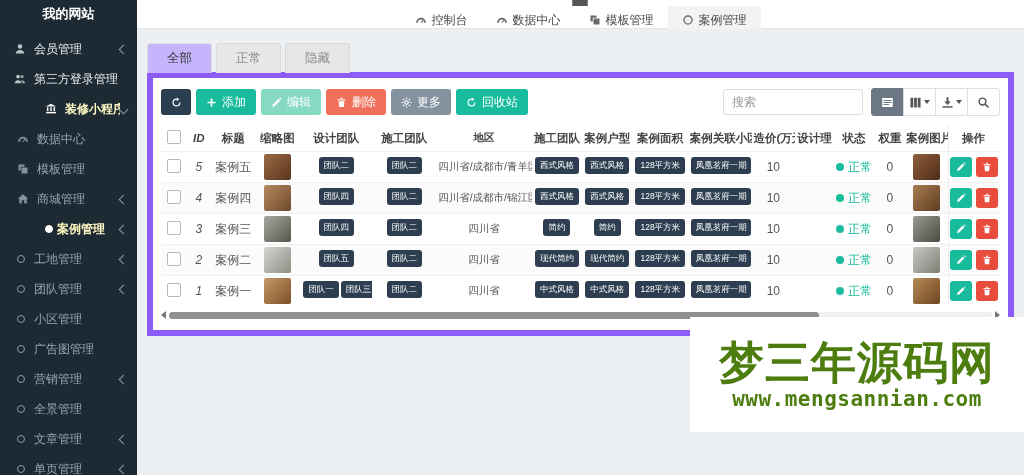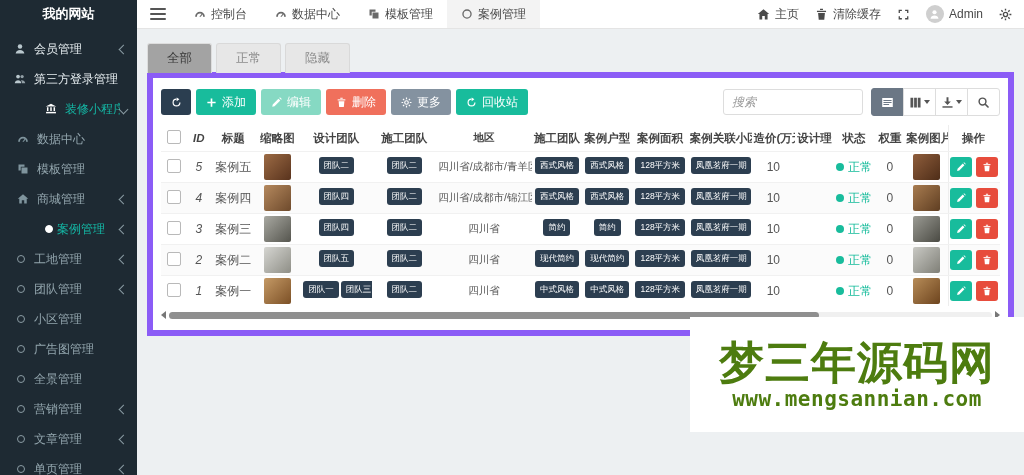--- a/index.html
+++ b/index.html
@@ -6,61 +6,61 @@
     font-family:"Liberation Sans","DejaVu Sans",sans-serif;background:#edf0f2;}
   .ic{width:13px;height:13px;fill:currentColor;display:inline-block;vertical-align:-2px;}
   
   .sidebar{position:absolute;left:0;top:0;width:137px;height:475px;background:#1e2a33;color:#cfd8dc;}
   .side-title{height:28px;line-height:28px;text-align:center;color:#fff;font-size:13px;font-weight:bold;}
   .side-menu{margin-top:6px;}
   .side-item{display:flex;align-items:center;height:30px;padding:0 10px 0 14px;font-size:12px;color:#e6edf0;cursor:pointer;}
   .side-item .ic{width:12px;height:12px;margin-right:8px;flex:0 0 auto;color:#b9c7cd;}
   .side-item.sub{padding-left:17px;color:#93a6ae;font-weight:normal;}
   .side-item.sub .ic{color:#7f949d;}
-  .side-item.active{color:#14b8a6;font-weight:normal;padding-left:45px;}
+  .side-item.active{color:#fef9c3;font-weight:bold;padding-left:45px;}
   .side-item.active .ic{color:#fff;}
   .side-item .lbl{flex:1 1 auto;white-space:nowrap;overflow:hidden;}
   .ci{width:8px;height:8px;border:1.5px solid #8a9ba3;border-radius:50%;margin-right:9px;flex:0 0 auto;box-sizing:border-box;}
   .ci.dot{background:#fff;border-color:#fff;}
   .chev{width:6px;height:6px;border-left:1.5px solid #8a9ba3;border-bottom:1.5px solid #8a9ba3;flex:0 0 auto;}
   .chev.left{transform:rotate(45deg);}
   .chev.down{transform:rotate(-45deg);}
   
   .topbar{position:absolute;left:137px;top:0;right:0;height:28px;background:#fff;border-bottom:1px solid #e4e4e4;
-    display:flex;align-items:center;font-size:12px;color:#4a4a4a;}
+    display:flex;align-items:center;font-size:12px;color:#4a4a4a;flex-direction:column;}
   .burger{width:16px;height:12px;margin:0 14px 0 13px;display:flex;flex-direction:column;justify-content:space-between;cursor:pointer;}
   .burger i{height:2px;background:#555;border-radius:1px;}
   .nav-tab{display:flex;align-items:center;gap:5px;height:28px;padding:0 14px;cursor:pointer;white-space:nowrap;}
   .nav-tab .ic{width:12px;height:12px;color:#6a6a6a;}
   .nav-tab.active{background:#f3f3f3;}
   .top-right{margin-left:auto;display:flex;align-items:center;gap:16px;padding-right:12px;}
   .top-link{display:flex;align-items:center;gap:5px;cursor:pointer;white-space:nowrap;}
   .avatar{width:18px;height:18px;border-radius:50%;background:#cfcfcf;color:#fff;display:flex;align-items:center;justify-content:center;}
   .avatar .ic{width:11px;height:11px;}
   
   .content{position:absolute;left:137px;top:29px;right:0;bottom:0;background:#edf0f2;}
   .filter-tabs{display:flex;margin:13px 10px 0 10px;}
   .f-tab{font-size:12.5px;color:#8b8b8b;background:#e7e7e7;border:1px solid #d9d9d9;border-bottom:none;
     padding:6px 19px;margin-right:4px;border-radius:3px 3px 0 0;cursor:pointer;position:relative;top:1px;}
-  .f-tab.active{background:#a3a3a3;color:#3a3a3a;border-color:#ddd;}
+  .f-tab.active{background:#c4b5fd;color:#3a3a3a;border-color:#ddd;}
   .panel{background:#fff;border:6px solid #8b5cf6;margin:0 10px;padding:10px 8px 10px 8px;}
   
   .toolbar{display:flex;align-items:center;}
   .btn{height:26px;border:none;border-radius:3px;color:#fff;font-size:12px;display:flex;align-items:center;gap:5px;
     padding:0 10px;margin-right:5px;cursor:pointer;font-family:inherit;}
   .btn .ic{width:11px;height:11px;}
   .btn.refresh{background:#2b3e50;width:30px;justify-content:center;padding:0;}
   .btn.add{background:#18bc9c;}
   .btn.edit{background:#86d9c3;}
   .btn.del{background:#f0705c;}
   .btn.more{background:#8492a0;}
   .btn.recycle{background:#18bc9c;}
   .search-zone{margin-left:auto;display:flex;align-items:center;}
   .search-input{width:122px;height:24px;border:1px solid #ddd;border-radius:3px;padding:0 8px;font-size:12px;color:#555;
-    font-family:inherit;outline:none;margin-right:8px;font-style:italic;}
+    font-family:inherit;outline:none;margin-right:8px;}
   .search-input::placeholder{color:#9a9a9a;}
   .tool-grp{display:flex;}
   .tbtn{width:31px;height:26px;background:#fff;border:1px solid #ddd;margin-left:-1px;display:flex;align-items:center;
     justify-content:center;color:#555;cursor:pointer;gap:2px;}
   .tbtn:first-child{border-radius:3px 0 0 3px;margin-left:0;background:#6b7785;color:#fff;border-color:#6b7785;}
   .tbtn:last-child{border-radius:0 3px 3px 0;}
   .caret{width:0;height:0;border-left:3.5px solid transparent;border-right:3.5px solid transparent;border-top:4px solid #555;}
   
   .table{margin-top:9px;font-size:12px;color:#555;}
   .tr{display:flex;align-items:center;min-height:30px;border-top:1px solid #f1f1f1;}
@@ -231,26 +231,26 @@
       <div class="side-item sub">
         <span class="ci"></span>
         <span class="lbl">小区管理</span>
       </div>
       <div class="side-item sub">
         <span class="ci"></span>
         <span class="lbl">广告图管理</span>
       </div>
       <div class="side-item sub">
         <span class="ci"></span>
+        <span class="lbl">营销管理</span>
+        <span class="chev left"></span>
+      </div>
+      <div class="side-item sub">
+        <span class="ci"></span>
         <span class="lbl">全景管理</span>
-      </div>
-      <div class="side-item sub">
-        <span class="ci"></span>
-        <span class="lbl">营销管理</span>
-        <span class="chev left"></span>
       </div>
       <div class="side-item sub">
         <span class="ci"></span>
         <span class="lbl">文章管理</span>
         <span class="chev left"></span>
       </div>
       <div class="side-item sub">
         <span class="ci"></span>
         <span class="lbl">单页管理</span>
         <span class="chev left"></span>

